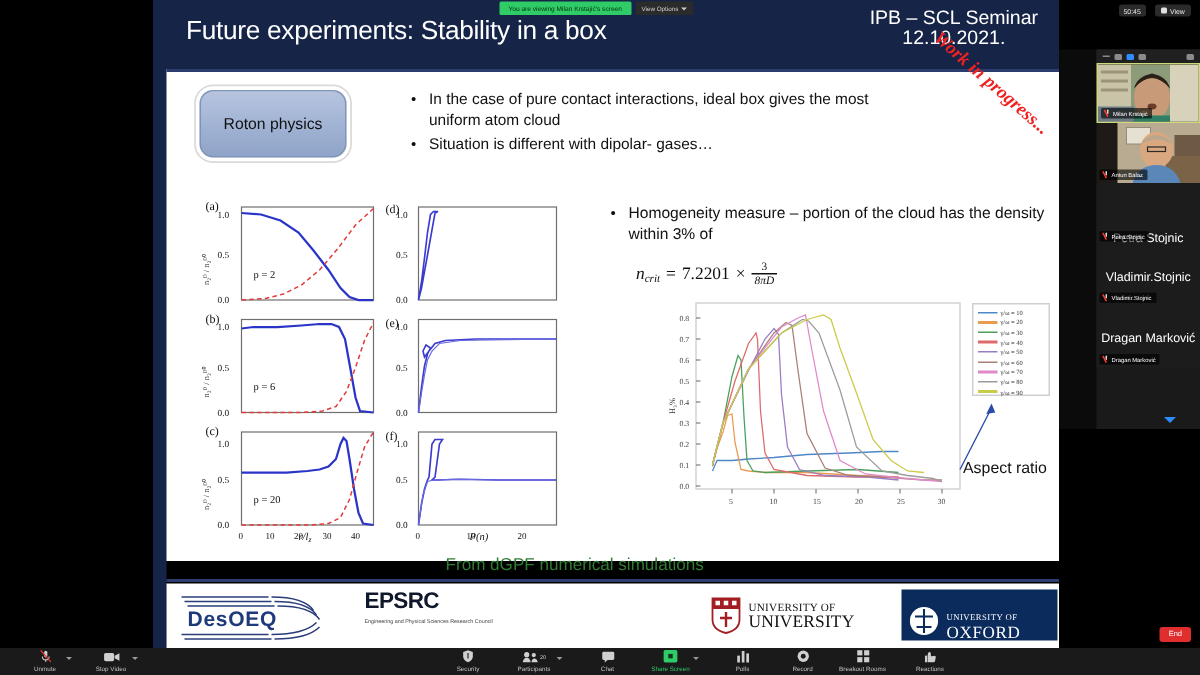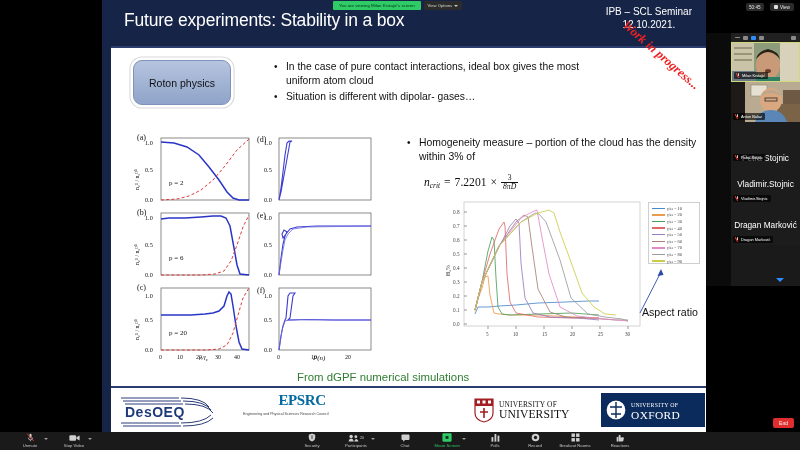--- a/index.html
+++ b/index.html
@@ -7,25 +7,25 @@
   #root{position:relative;width:800px;height:450px;background:#0d0d0d;}
 
   
   .share-area{position:absolute;left:0;top:0;width:706px;height:432px;background:#000;overflow:hidden;}
   .top-banner{position:absolute;left:333px;top:1px;height:9px;display:flex;align-items:center;gap:3px;z-index:40;}
   .banner-green{background:#2ecb66;color:#053313;font-size:4.4px;line-height:9px;height:9px;padding:0 6px;border-radius:1px;white-space:nowrap;display:flex;align-items:center;}
   .banner-dark{background:#2b2b2b;color:#d6d6d6;font-size:4.2px;height:9px;padding:0 4px;border-radius:1px;display:flex;align-items:center;gap:2px;white-space:nowrap;}
   .caret{width:0;height:0;border-left:2px solid transparent;border-right:2px solid transparent;border-top:2.5px solid #c9c9c9;}
 
   
-  .slide{position:absolute;left:102px;top:0px;width:604px;height:432px;background:#ffffff;}
+  .slide{position:absolute;left:102px;top:0px;width:604px;height:374px;background:#ffffff;}
   .slide-header{position:absolute;left:0;top:0;width:604px;height:46px;background:#162447;}
   .slide-leftbar{position:absolute;left:0;top:0;width:9px;height:432px;background:#162447;}
   .slide-title{position:absolute;left:22px;top:10px;color:#ffffff;font-size:17.5px;font-family:"Liberation Sans",sans-serif;letter-spacing:-0.2px;white-space:nowrap;}
-  .seminar{position:absolute;right:14px;top:5px;color:#ffffff;font-size:10px;text-align:center;line-height:13px;white-space:nowrap;margin-left:24px;}
+  .seminar{position:absolute;right:14px;top:5px;color:#ffffff;font-size:13px;text-align:center;line-height:13px;white-space:nowrap;margin-left:24px;}
   .slide-underline{position:absolute;left:9px;top:46px;width:595px;height:2px;background:#2a3d6e;}
 
   
   .roton-box{position:absolute;left:31px;top:60px;width:96px;height:43px;border-radius:9px;background:linear-gradient(180deg,#b6c4df 0%,#8fa4c9 100%);border:1.2px solid #7f93ba;box-shadow:0 0 0 2.5px #ffffff, 0 0 0 3.6px #d9d9d9;display:flex;align-items:center;justify-content:center;}
   .roton-box span{font-size:10.5px;color:#101010;}
 
   .bullets{position:absolute;left:172px;top:60px;width:330px;}
   .bul{display:flex;font-size:10.3px;color:#111;line-height:14.2px;margin-bottom:2px;}
   .bul .dot{width:12px;flex:0 0 12px;text-align:left;font-size:10px;}
   .bul .txt{flex:1;}
@@ -54,21 +54,21 @@
   .ltxt{font-family:"Liberation Serif",serif;font-size:4.3px;color:#333;white-space:nowrap;}
   .aspect{position:absolute;left:222px;top:110px;font-size:10.6px;color:#111;}
 
   .dgpf{position:absolute;left:195px;top:371px;font-size:11.4px;color:#2f7d32;white-space:nowrap;text-align:right;}
   .footer-line{position:absolute;left:9px;top:386px;width:595px;height:1.6px;background:#2a3d6e;}
   .logos{position:absolute;left:9px;top:389px;width:595px;height:43px;background:#fff;}
 
   .logo-desoeq{position:absolute;left:8px;top:4px;width:112px;height:36px;}
   .logo-epsrc{position:absolute;left:132px;top:3px;width:118px;height:38px;}
   .logo-cam{position:absolute;left:362px;top:5px;width:118px;height:32px;display:flex;align-items:center;gap:4px;}
-  .logo-ox{position:absolute;left:490px;top:4px;width:104px;height:34px;background:#0b2b5c;display:flex;align-items:center;gap:4px;padding-left:4px;box-sizing:border-box;}
+  .logo-ox{position:absolute;left:490px;top:4px;width:104px;height:34px;background:#0b2b5c;display:flex;align-items:flex-end;gap:4px;padding-left:4px;box-sizing:border-box;}
 
   
   .rail{position:absolute;left:706px;top:0;width:94px;height:432px;background:#0b0b0b;}
   .rail-top{position:absolute;left:0;top:0;width:94px;height:33px;background:#000;}
   .timer{position:absolute;left:40px;top:3px;background:#2b2b2b;color:#e6e6e6;font-size:4.6px;padding:1.5px 3px;border-radius:2px;}
   .viewbtn{position:absolute;left:64px;top:3px;background:#2b2b2b;color:#e6e6e6;font-size:4.6px;padding:1.5px 4px;border-radius:2px;display:flex;align-items:center;gap:2px;}
   .viewbtn .sq{width:4px;height:4px;background:#e0e0e0;border-radius:1px;}
 
   .vidstrip{position:absolute;left:25px;top:33px;width:69px;height:253px;background:#1a1a1a;}
   .strip-ctrl{position:absolute;left:25px;top:33px;width:69px;height:9px;background:#202020;display:flex;align-items:center;gap:3px;padding-left:4px;box-sizing:border-box;}
@@ -354,21 +354,21 @@
                 <path d="M66,11 Q88,11 94,20"></path>
               <line x1="2" y1="30" x2="60" y2="30"></line>
                 <line x1="4" y1="33" x2="62" y2="33"></line>
               <path d="M62,30 Q84,30 92,22"></path>
                 <path d="M64,33 Q86,33 94,25"></path>
             </g>
             <text x="6" y="24" font-family="Liberation Sans, sans-serif" font-size="14" font-weight="bold" fill="#1f3a7a" letter-spacing="0.5">DesOEQ</text>
           </svg>
         </div>
         <div class="logo-epsrc">
-          <div style="font-size:15px;font-weight:bold;color:#0369a1;font-family:Liberation Serif, serif;letter-spacing:-0.4px;text-align:center;">EPSRC</div>
+          <div style="font-size:15px;font-weight:bold;color:#0f172a;font-family:Liberation Sans, sans-serif;letter-spacing:-0.4px;">EPSRC</div>
           <div style="font-size:3.6px;color:#444;margin-top:3px;line-height:4.6px;width:86px;">Engineering and Physical Sciences Research Council</div>
         </div>
         <div class="logo-cam">
           <svg width="22" height="26" viewBox="0 0 22 26">
             <path d="M2,2 H20 V16 Q20,23 11,25 Q2,23 2,16 Z" fill="#ffffff" stroke="#a31e22" stroke-width="1.2"></path>
             <rect x="2" y="2" width="18" height="7" fill="#a31e22"></rect>
             <g fill="#ffffff">
                 <rect x="4" y="3.5" width="3" height="3"></rect>
                 <rect x="9.5" y="3.5" width="3" height="3"></rect>
                 <rect x="15" y="3.5" width="3" height="3"></rect>

